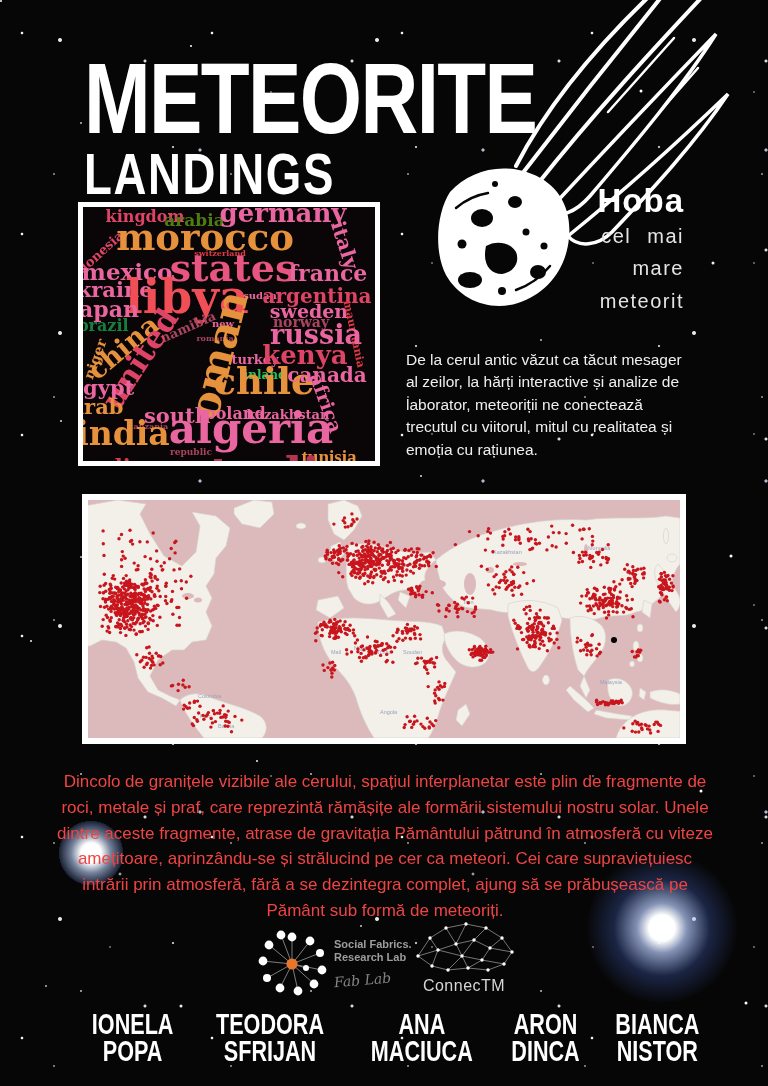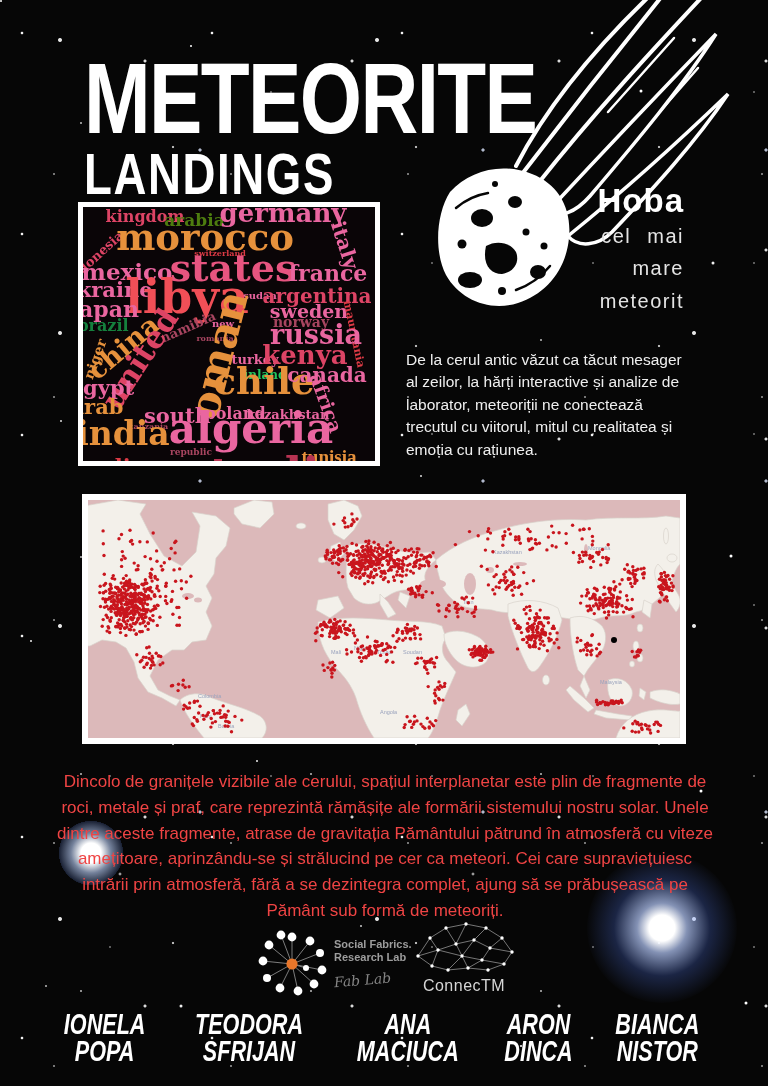--- a/index.html
+++ b/index.html
@@ -64,21 +64,21 @@
   
   .fablab-icon{position:absolute;left:256px;top:928px;width:72px;height:72px;}
   .fablab-text{position:absolute;left:334px;top:938px;color:#9d9d9d;font-size:11px;font-weight:700;line-height:1.2;}
   .fablab-sig{margin-top:7px;font-family:"DejaVu Serif",serif;font-style:italic;font-size:14px;
     color:#858585;transform:rotate(-5deg);font-weight:400;}
   .connect-icon{position:absolute;left:404px;top:916px;width:120px;height:58px;}
   .connect-label{position:absolute;left:404px;top:977px;width:120px;text-align:center;
     font-size:16px;color:#d6d6d6;letter-spacing:.5px;}
   
   .authors{position:absolute;left:0;right:0;top:1010px;display:flex;justify-content:space-between;
-    padding:0 52px 0 48px;font-style:italic;}
+    padding:0 52px 0 76px;}
   .author{text-align:center;color:#fff;font-weight:900;font-size:30px;line-height:.9;
     transform:scaleX(.72);letter-spacing:0;}
 </style>
 </head>
 <body>
 
 <div class="page">
   <div class="stars"></div>
   <div class="stars2"></div>
   <div class="twinkles"></div>

